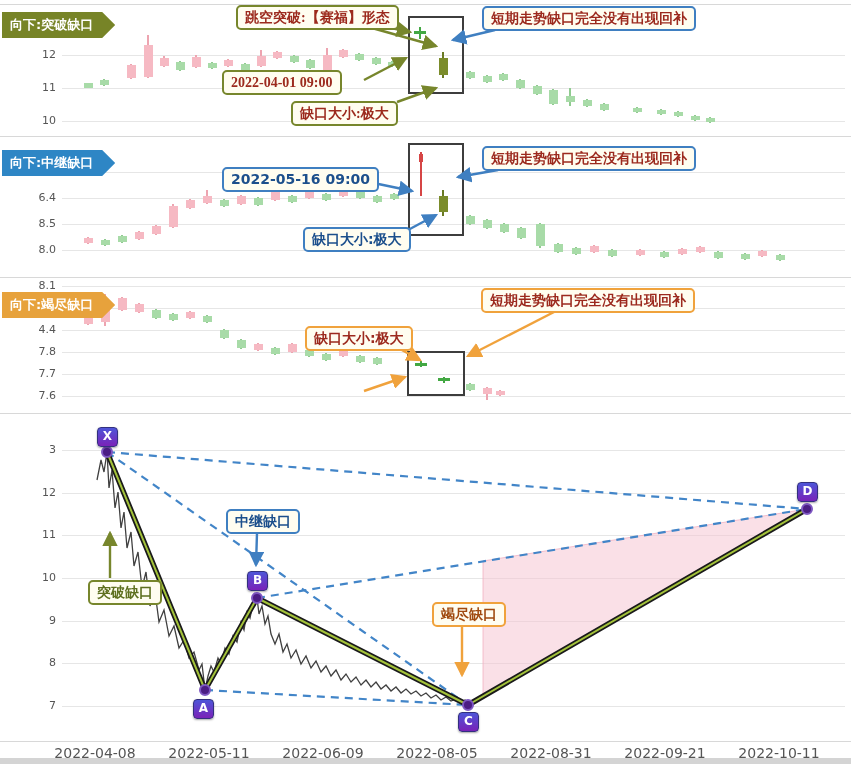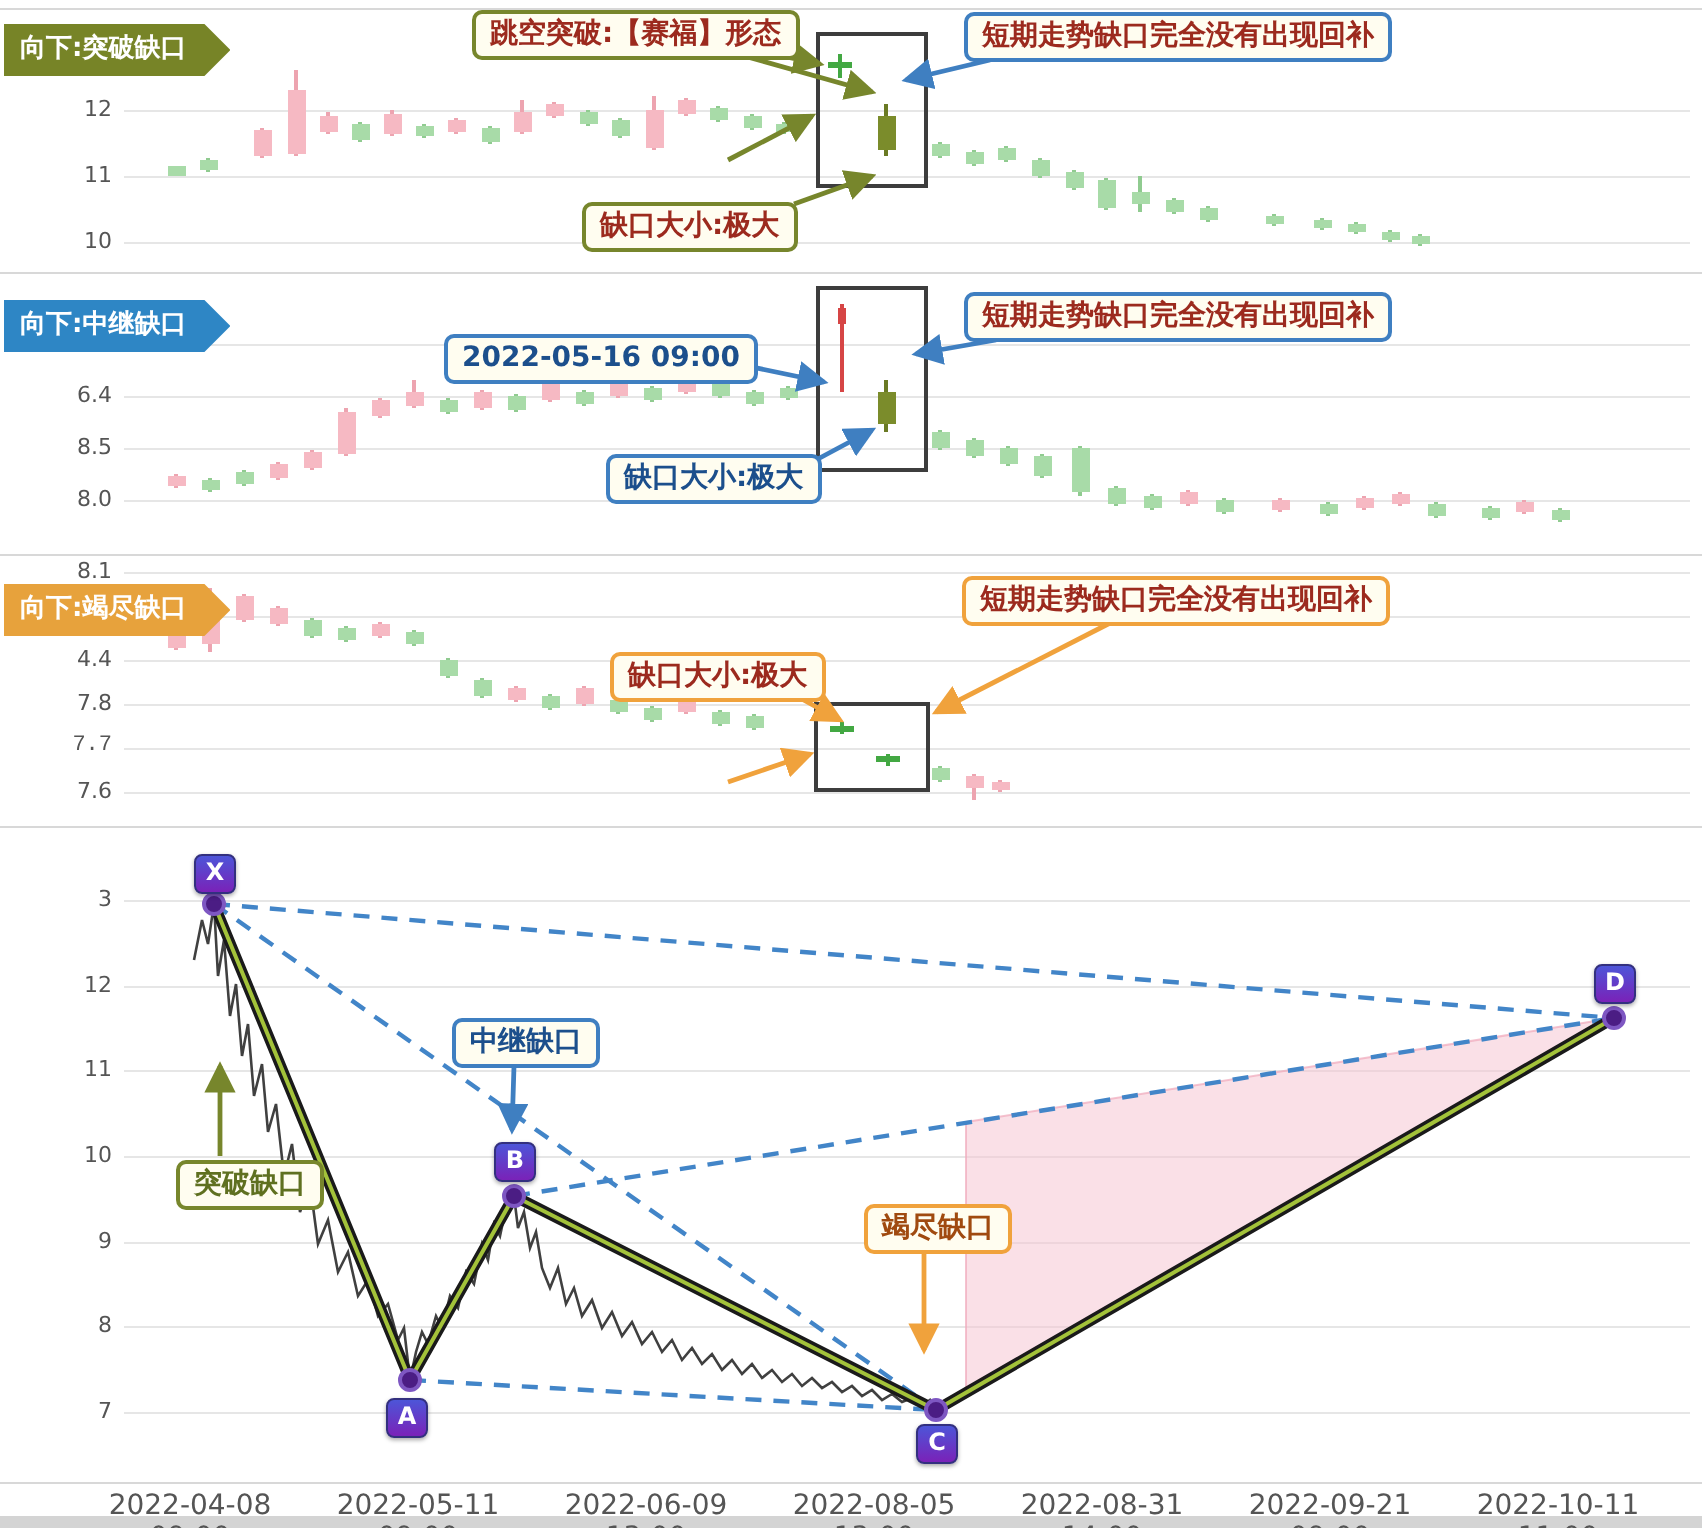--- a/index.html
+++ b/index.html
@@ -14,21 +14,21 @@
   .gapbox{position:absolute;border:2px solid #3d3d3d;z-index:16;background:transparent;}
   #overlay{position:absolute;left:0;top:0;z-index:20;pointer-events:none;}
   .banner{position:absolute;left:2px;height:26px;line-height:26px;padding:0 22px 0 8px;color:#fff;
           font-weight:bold;font-size:13px;white-space:nowrap;z-index:26;
           clip-path:polygon(0 0,calc(100% - 13px) 0,100% 50%,calc(100% - 13px) 100%,0 100%);}
   .bg-olive{background:#778427;}
   .bg-blue{background:#2e86c5;}
   .bg-orange{background:#e7a23c;}
   .ann{position:absolute;background:#fffdf0;border:2px solid;border-radius:5px;padding:1px 7px;
        font-weight:bold;font-size:14px;line-height:19px;white-space:nowrap;z-index:30;}
-  .b-olive{border-color:#77862c;}
+  .b-olive{border-color:#77862c;font-family:Liberation Serif, serif;}
   .b-blue{border-color:#3f7fc1;}
   .b-orange{border-color:#f0a23c;}
   .t-red{color:#9c2a1e;}
   .t-navy{color:#1c4f8c;}
   .t-olive{color:#5f7020;}
   .t-brown{color:#a04a10;}
   .badge{position:absolute;width:19px;height:18px;border-radius:4px;z-index:28;
          background:linear-gradient(180deg,#4d55d8 0%,#7a22b8 100%);border:1px solid #33307f;
          color:#fff;font-size:12px;font-weight:bold;text-align:center;line-height:17px;
          box-shadow:0 1px 2px rgba(0,0,0,.35);}
@@ -209,21 +209,21 @@
       <div class="cbar" style="left: 775.5px; top: 255.2px; width: 9px; height: 4.68px; background: rgb(168, 219, 168);"></div>
       <div class="grid" style="top: 286px;"></div>
       <div class="ylab" style="top: 279px;">8.1</div>
       <div class="grid" style="top: 308px;"></div>
       <div class="ylab" style="top: 301px;">8</div>
       <div class="grid" style="top: 330px;"></div>
       <div class="ylab" style="top: 323px;">4.4</div>
       <div class="grid" style="top: 352px;"></div>
       <div class="ylab" style="top: 345px;">7.8</div>
       <div class="grid" style="top: 374px;"></div>
-      <div class="ylab" style="top: 367px; font-family: Liberation Mono, monospace;">7.7</div>
+      <div class="ylab" style="top: 367px;">7.7</div>
       <div class="grid" style="top: 396px;"></div>
       <div class="ylab" style="top: 389px;">7.6</div>
       <div class="cbar" style="left: 87px; top: 316.8px; width: 2px; height: 8.14px; background: rgb(237, 164, 176);"></div>
       <div class="cbar" style="left: 83.5px; top: 317.9px; width: 9px; height: 6.16px; background: rgb(246, 185, 195);"></div>
       <div class="cbar" style="left: 104px; top: 293.92px; width: 2px; height: 32.12px; background: rgb(237, 164, 176);"></div>
       <div class="cbar" style="left: 100.5px; top: 300.08px; width: 9px; height: 22px; background: rgb(246, 185, 195);"></div>
       <div class="cbar" style="left: 121px; top: 297px; width: 2px; height: 14.08px; background: rgb(237, 164, 176);"></div>
       <div class="cbar" style="left: 117.5px; top: 298.1px; width: 9px; height: 11.88px; background: rgb(246, 185, 195);"></div>
       <div class="cbar" style="left: 138px; top: 302.94px; width: 2px; height: 10.12px; background: rgb(237, 164, 176);"></div>
       <div class="cbar" style="left: 134.5px; top: 304.04px; width: 9px; height: 7.92px; background: rgb(246, 185, 195);"></div>
@@ -332,20 +332,21 @@
   <div class="gapbox" style="left:408px;top:16px;width:52px;height:74px"></div>
   <div class="gapbox" style="left:408px;top:143px;width:52px;height:89px"></div>
   <div class="gapbox" style="left:407px;top:351px;width:54px;height:41px"></div>
 
   <div class="banner bg-blue" style="top:150px">向下:中继缺口</div>
   <div class="banner bg-olive" style="top:12px">向下:突破缺口</div>
   <div class="banner bg-orange" style="top:292px">向下:竭尽缺口</div>
 
   <div class="ann b-olive t-red" style="left:236px;top:5px">跳空突破:【赛福】形态</div>
   <div class="ann b-blue t-red" style="left:482px;top:6px">短期走势缺口完全没有出现回补</div>
+  <div class="ann b-olive t-red" style="left:222px;top:70px">2022-04-01 09:00</div>
   <div class="ann b-olive t-red" style="left:291px;top:101px">缺口大小:极大</div>
 
   <div class="ann b-blue t-red" style="left:482px;top:146px">短期走势缺口完全没有出现回补</div>
   <div class="ann b-blue t-navy" style="left:222px;top:167px">2022-05-16 09:00</div>
   <div class="ann b-blue t-navy" style="left:303px;top:227px">缺口大小:极大</div>
 
   <div class="ann b-orange t-red" style="left:481px;top:288px">短期走势缺口完全没有出现回补</div>
   <div class="ann b-orange t-red" style="left:305px;top:326px">缺口大小:极大</div>
 
   <div class="ann b-olive t-olive" style="left:88px;top:580px">突破缺口</div>

